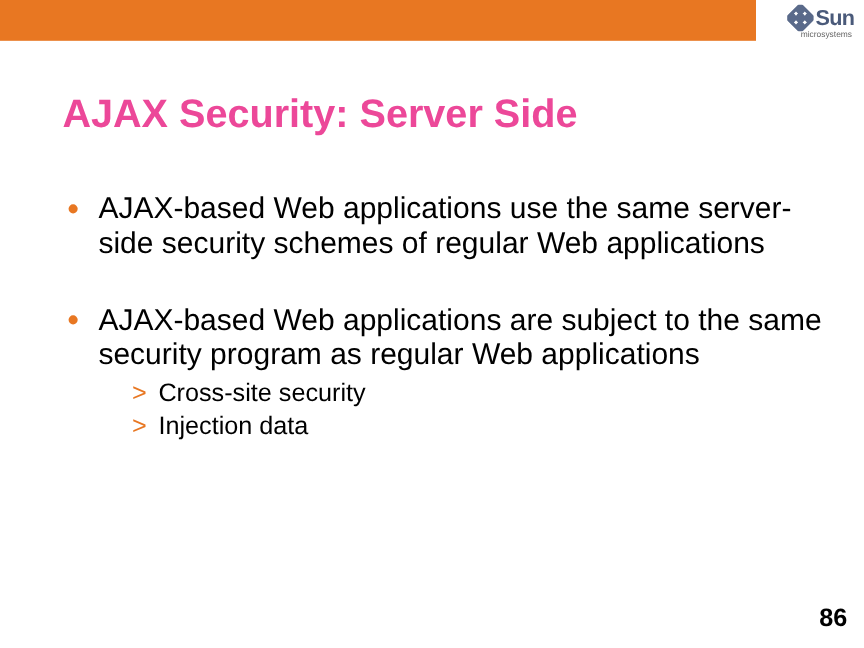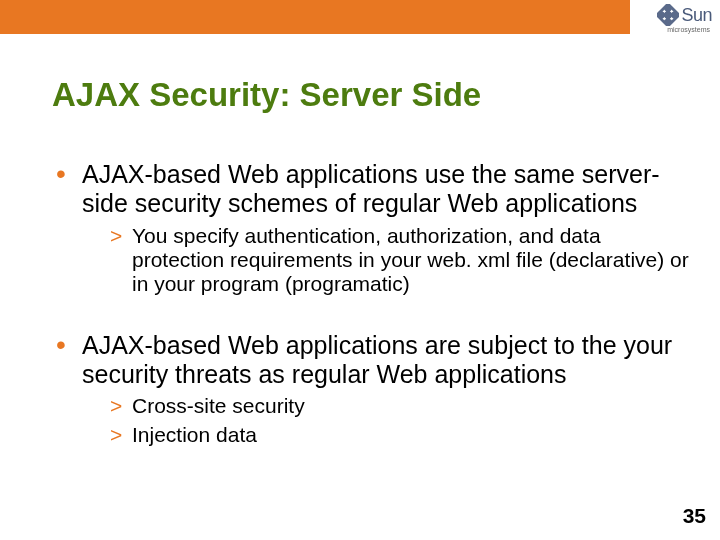--- a/index.html
+++ b/index.html
@@ -31,41 +31,41 @@
       align-items: center;
       gap: 2px;
     }
     .sun-icon {
       width: 22px;
       height: 22px;
       display: inline-block;
     }
     .sun-text {
       font-size: 18px;
-      font-weight: 400;
+      font-weight: 700;
       color: #4a5a7a;
       letter-spacing: -0.5px;
     }
     .sun-sublabel {
       position: absolute;
       top: 26px;
       right: 10px;
       font-size: 7px;
       color: #666;
     }
     .content {
       position: absolute;
       top: 76px;
       left: 52px;
       right: 30px;
     }
     .slide-title {
       font-size: 33px;
       font-weight: bold;
-      color: #4d7c0f;
+      color: #ec4899;
       margin-bottom: 46px;
     }
     .bullet-list {
       list-style: none;
     }
     .bullet1 {
       position: relative;
       padding-left: 30px;
       margin-bottom: 8px;
     }
@@ -142,33 +142,28 @@
   <span class="sun-text">Sun</span>
 </div>
 <div class="sun-sublabel">microsystems</div>
 
 <div class="content">
   <h1 class="slide-title">AJAX Security: Server Side</h1>
 
   <ul class="bullet-list">
     <li class="bullet1">
       <div class="bullet1-text">AJAX-based Web applications use the same server-side security schemes of regular Web applications</div>
-      <ul class="sub-list">
-        <li class="bullet2">
-          <div class="bullet2-text">You specify authentication, authorization, and data protection requirements in your web. xml file (declarative) or in your program (programatic)</div>
-        </li>
-      </ul>
     </li>
     <li class="bullet1">
-      <div class="bullet1-text">AJAX-based Web applications are subject to the your security threats as regular Web applications</div>
+      <div class="bullet1-text">AJAX-based Web applications are subject to the same security program as regular Web applications</div>
       <ul class="sub-list">
         <li class="bullet2">
           <div class="bullet2-text">Cross-site security</div>
         </li>
         <li class="bullet2">
           <div class="bullet2-text">Injection data</div>
         </li>
       </ul>
     </li>
   </ul>
 </div>
 
-<div class="page-number">35</div>
+<div class="page-number">86</div>
 
 </body></html>

